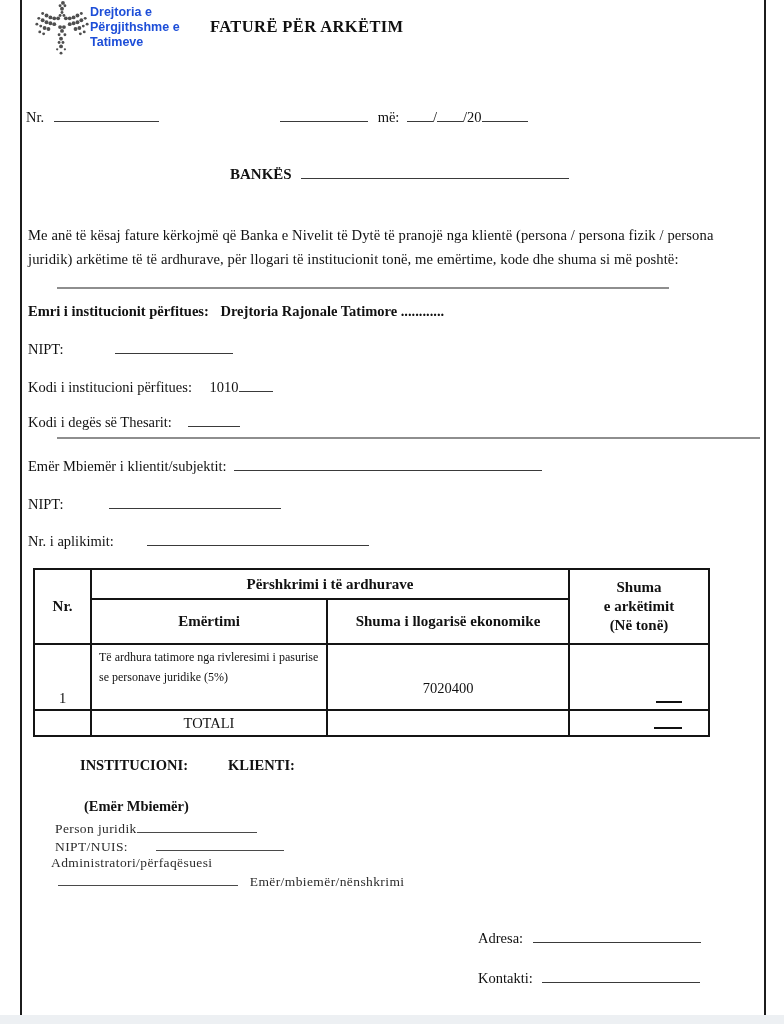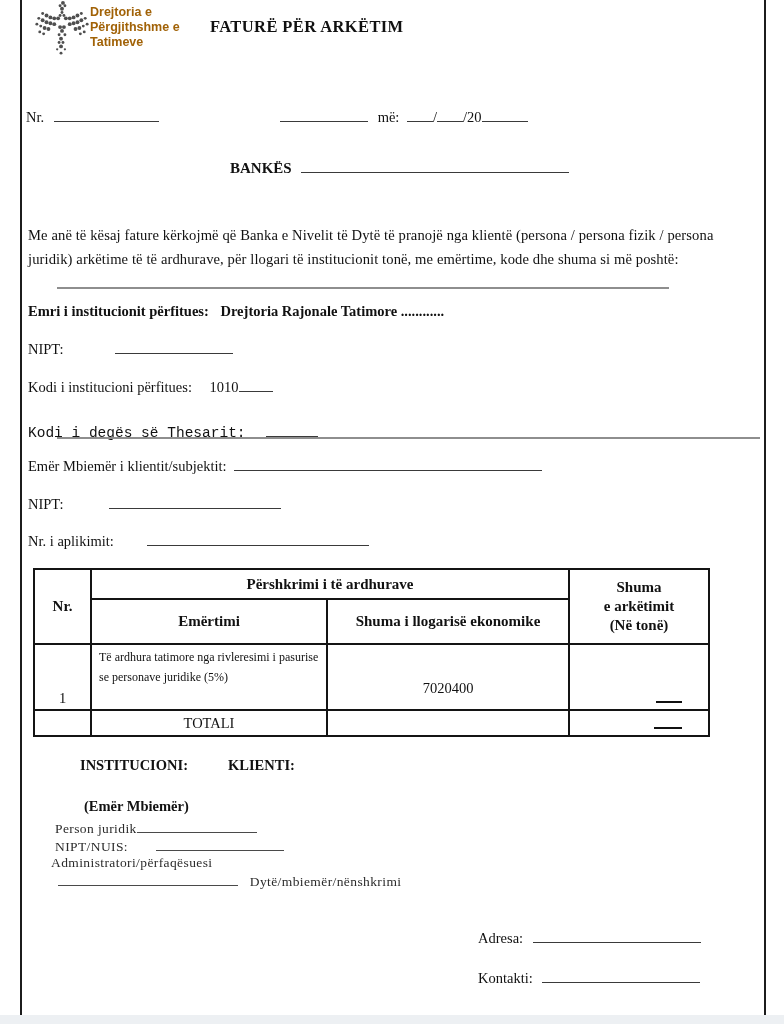--- a/index.html
+++ b/index.html
@@ -8,21 +8,21 @@
     background:#ffffff;
     font-family:"Liberation Serif", serif;
     color:#111;
   }
   .abs{position:absolute;white-space:nowrap;}
   
   .vline{position:absolute;top:0;width:2px;height:1016px;background:#1c1c1c;}
   .bottom-strip{position:absolute;left:0;top:1015px;width:784px;height:9px;background:#edf0f3;}
   
   .org-text{font-family:"Liberation Sans", sans-serif;font-size:12.5px;font-weight:bold;
-            color:#a16207;line-height:15px;white-space:nowrap;}
+            color:#1d4ed8;line-height:15px;white-space:nowrap;}
   .doc-title{font-size:16.5px;font-weight:bold;letter-spacing:.4px;}
   
   .t{font-size:14.5px;}
   .bold{font-weight:bold;}
   
   .blank{display:inline-block;border-bottom:1.5px solid #3a3a3a;height:.95em;vertical-align:baseline;}
   .rule{position:absolute;height:2px;background:#8e8e8e;}
   
   .para{font-size:14.6px;letter-spacing:.1px;}
   
@@ -112,42 +112,42 @@
 <div class="abs t" style="left:26px;top:107px;">
   <span>Nr.</span>
   <span class="blank" style="width:105px;margin-left:6px;"></span>
 </div>
 <div class="abs t" style="left:280px;top:107px;">
   <span class="blank" style="width:88px;"></span>
   <span style="margin-left:6px;">më:</span>
   <span class="blank" style="width:26px;margin-left:4px;"></span><span>/</span><span class="blank" style="width:26px;"></span><span>/20</span><span class="blank" style="width:46px;"></span>
 </div>
 
-<div class="abs t" style="left:230px;top:158px;">
+<div class="abs t" style="left:230px;top:164px;">
   <span class="bold" style="font-size:15px;">BANKËS</span>
   <span class="blank" style="width:268px;margin-left:6px;"></span>
 </div>
 
 <div class="abs para" style="left:28px;top:227px;">Me anë të kësaj fature kërkojmë që Banka e Nivelit të Dytë të pranojë nga klientë (persona / persona fizik / persona</div>
 <div class="abs para" style="left:28px;top:251px;">juridik) arkëtime të të ardhurave, për llogari të institucionit tonë, me emërtime, kode dhe shuma si më poshtë:</div>
 <div class="rule" style="left:57px;top:287px;width:612px;"></div>
 
 <div class="abs t" style="left:28px;top:303px;font-weight:bold;">
   <span>Emri i institucionit përfitues:</span>
   <span style="margin-left:8px;">Drejtoria Rajonale Tatimore ............</span>
 </div>
 <div class="abs t" style="left:28px;top:339px;">
   <span>NIPT:</span>
   <span class="blank" style="width:118px;margin-left:48px;"></span>
 </div>
 <div class="abs t" style="left:28px;top:377px;">
   <span>Kodi i institucioni përfitues:</span>
   <span style="margin-left:14px;">1010</span><span class="blank" style="width:34px;"></span>
 </div>
-<div class="abs t" style="left:28px;top:422px;font-family:Liberation Mono, monospace;">
+<div class="abs t" style="left:28px;top:412px;">
   <span>Kodi i degës së Thesarit:</span>
   <span class="blank" style="width:52px;margin-left:12px;"></span>
 </div>
 <div class="rule" style="left:57px;top:437px;width:703px;"></div>
 
 <div class="abs t" style="left:28px;top:456px;">
   <span>Emër Mbiemër i klientit/subjektit:</span>
   <span class="blank" style="width:308px;margin-left:4px;"></span>
 </div>
 <div class="abs t" style="left:28px;top:494px;">
@@ -207,21 +207,21 @@
 <div class="abs client" style="left:55px;top:819px;">
   <span>Person juridik</span><span class="blank" style="width:120px;"></span>
 </div>
 <div class="abs client" style="left:55px;top:837px;">
   <span>NIPT/NUIS:</span>
   <span class="blank" style="width:128px;margin-left:24px;"></span>
 </div>
 <div class="abs client" style="left:51px;top:855px;">Administratori/përfaqësuesi</div>
 <div class="abs client" style="left:58px;top:872px;">
   <span class="blank" style="width:180px;"></span>
-  <span style="margin-left:8px;">Dytë/mbiemër/nënshkrimi</span>
+  <span style="margin-left:8px;">Emër/mbiemër/nënshkrimi</span>
 </div>
 
 <div class="abs t" style="left:478px;top:928px;">
   <span>Adresa:</span>
   <span class="blank" style="width:168px;margin-left:6px;"></span>
 </div>
 <div class="abs t" style="left:478px;top:968px;">
   <span>Kontakti:</span>
   <span class="blank" style="width:158px;margin-left:6px;"></span>
 </div>

